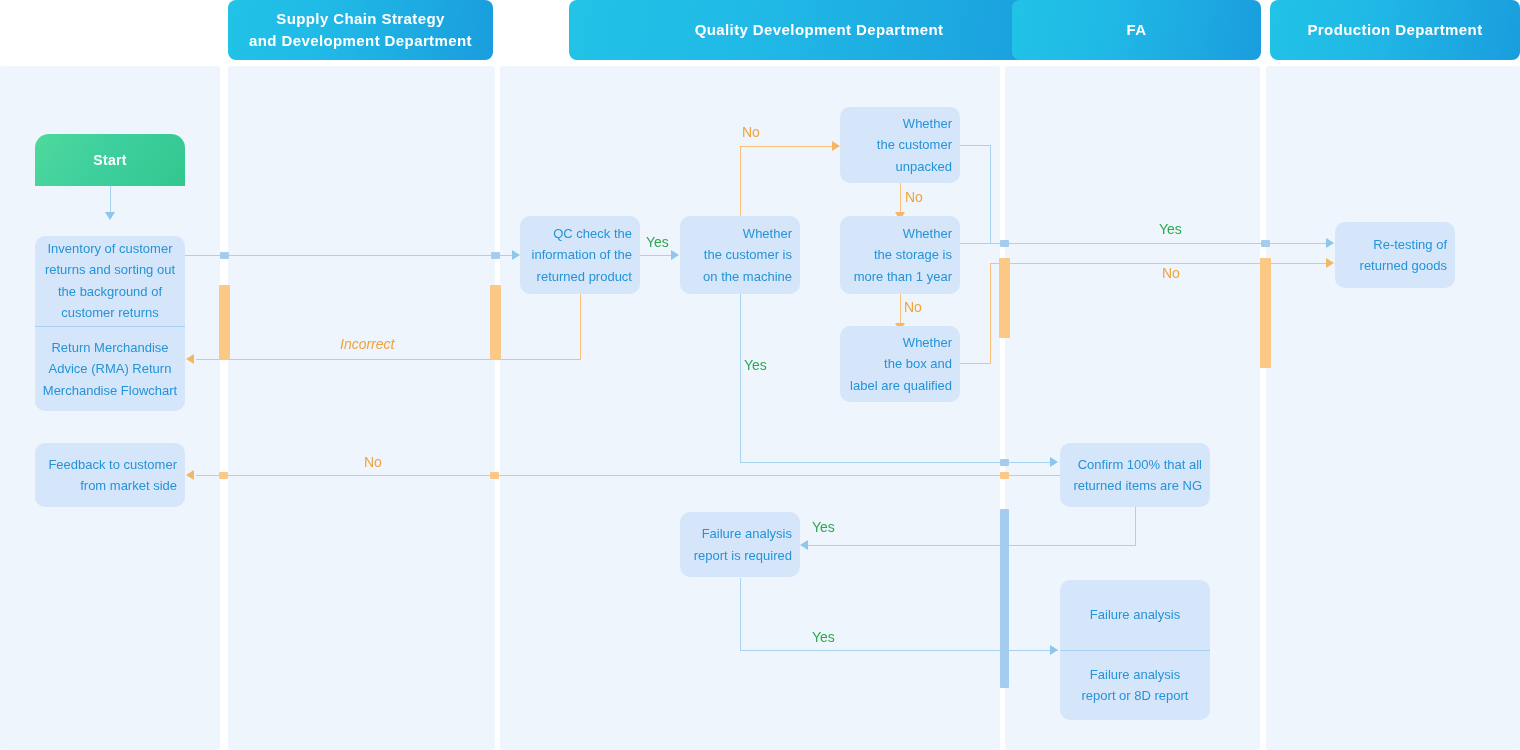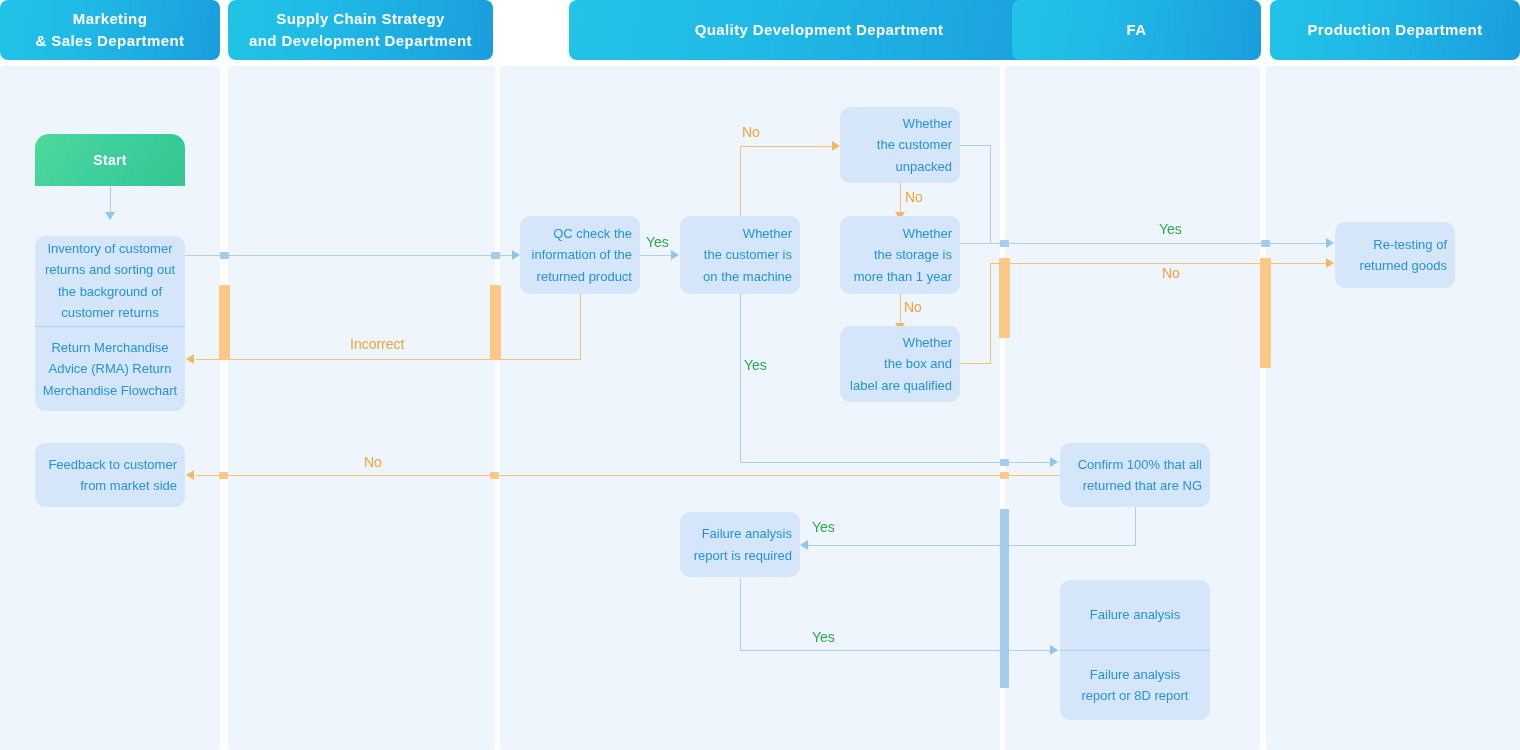--- a/index.html
+++ b/index.html
@@ -126,26 +126,20 @@
 <body>
 
 <div id="canvas">
 
   <div class="lane-body" style="left:0px;   top:66px; width:220px; height:684px;"></div>
   <div class="lane-body" style="left:228px; top:66px; width:267px; height:684px;"></div>
   <div class="lane-body" style="left:500px; top:66px; width:500px; height:684px;"></div>
   <div class="lane-body" style="left:1005px;top:66px; width:255px; height:684px;"></div>
   <div class="lane-body" style="left:1266px;top:66px; width:254px; height:684px;"></div>
 
-  <div class="lane-header" style="left:0px; width:220px;">
-    <div>
-      <div>Marketing</div>
-      <div>&amp; Sales Department</div>
-    </div>
-  </div>
   <div class="lane-header" style="left:228px; width:265px;">
     <div>
       <div>Supply Chain Strategy</div>
       <div>and Development Department</div>
     </div>
   </div>
   <div class="lane-header" style="left:528px; width:500px;margin-left:41px;">
     <div>Quality Development Department</div>
   </div>
   <div class="lane-header" style="left:1012px; width:249px;">
@@ -279,21 +273,21 @@
     <div>label are qualified</div>
   </div>
 
   <div class="node" style="left:680px; top:512px; width:120px; height:65px;">
     <div>Failure analysis</div>
     <div>report is required</div>
   </div>
 
   <div class="node" style="left:1060px; top:443px; width:150px; height:64px;">
     <div>Confirm 100% that all</div>
-    <div>returned that are NG</div>
+    <div>returned items are NG</div>
   </div>
 
   <div class="split" style="left:1060px; top:580px; width:150px; height:140px;">
     <div class="seg">
       <div>Failure analysis</div>
     </div>
     <div class="seg">
       <div>
         <div>Failure analysis</div>
         <div>report or 8D report</div>
@@ -304,20 +298,20 @@
   <div class="node" style="left:1335px; top:222px; width:120px; height:66px;">
     <div>Re-testing of</div>
     <div>returned goods</div>
   </div>
 
   <div class="lbl yes" style="left:646px; top:234px;">Yes</div>
   <div class="lbl no" style="left:742px; top:124px;">No</div>
   <div class="lbl yes" style="left:744px; top:357px;">Yes</div>
   <div class="lbl no" style="left:905px; top:189px;">No</div>
   <div class="lbl no" style="left:904px; top:299px;">No</div>
-  <div class="lbl no" style="left:350px; top:336px;">Incorrect</div>
+  <div class="lbl no" style="left:340px; top:336px;font-style:italic;">Incorrect</div>
   <div class="lbl no" style="left:364px; top:454px;">No</div>
   <div class="lbl yes" style="left:1159px; top:221px;">Yes</div>
   <div class="lbl no" style="left:1162px; top:265px;">No</div>
   <div class="lbl yes" style="left:812px; top:519px;">Yes</div>
   <div class="lbl yes" style="left:812px; top:629px;">Yes</div>
 
 </div>
 
 </body></html>

